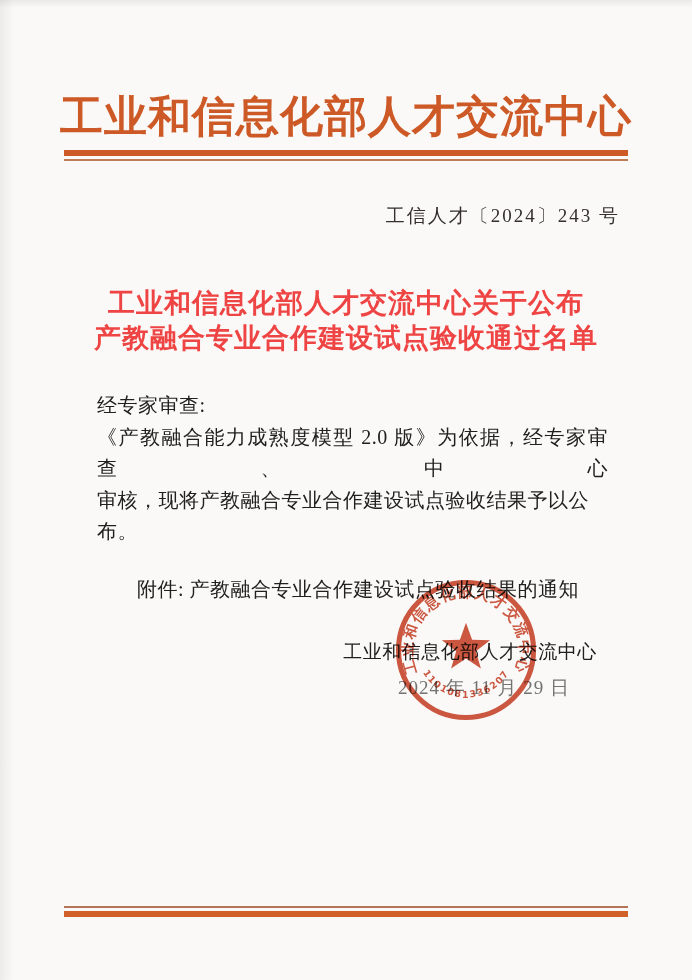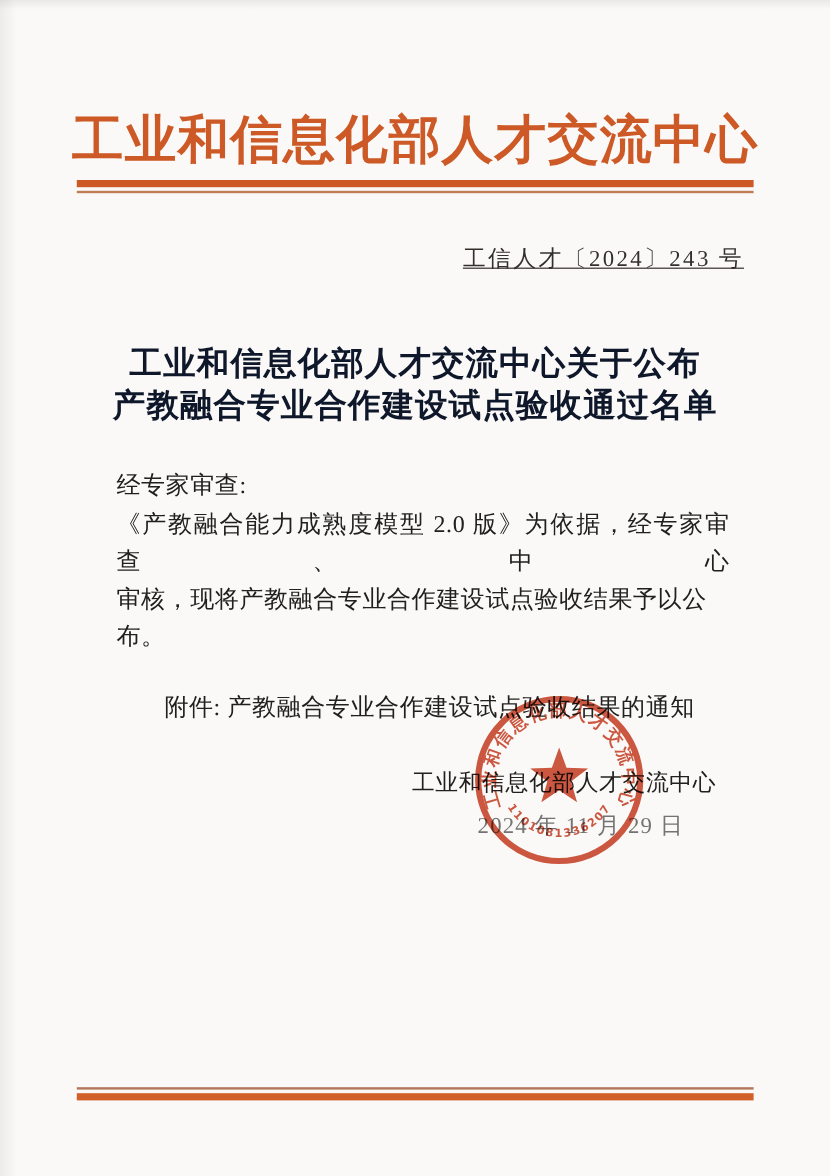--- a/index.html
+++ b/index.html
@@ -31,29 +31,28 @@
     color: #cd5a26;
   }
   .rule { position: absolute; left: 64px; width: 564px; }
   .rule-thick-top { top: 150px; height: 6px; background: #cd5a26; }
   .rule-thin-top  { top: 159px; height: 2px; background: #bf7c55; }
 
   .doc-number {
     position: absolute; top: 203px; right: 72px;
     font-size: 19px; letter-spacing: 2px;
     color: #33302c;
-    text-decoration: underline;
   }
 
   .doc-title {
     position: absolute; top: 286px; left: 46px; width: 600px;
     text-align: center;
     font-size: 27px; font-weight: bold;
     line-height: 35px; letter-spacing: 1px;
-    color: #0f172a;
+    color: #ef4444;
   }
 
   .body-block {
     position: absolute; left: 97px; width: 511px; top: 390px;
     font-size: 20px; line-height: 31.5px;
     color: #21201e;
   }
   .body-line { letter-spacing: 0.5px; }
   .body-line.justify { text-align: justify; text-align-last: justify; }
   .body-line.indent { text-indent: 2em; }

